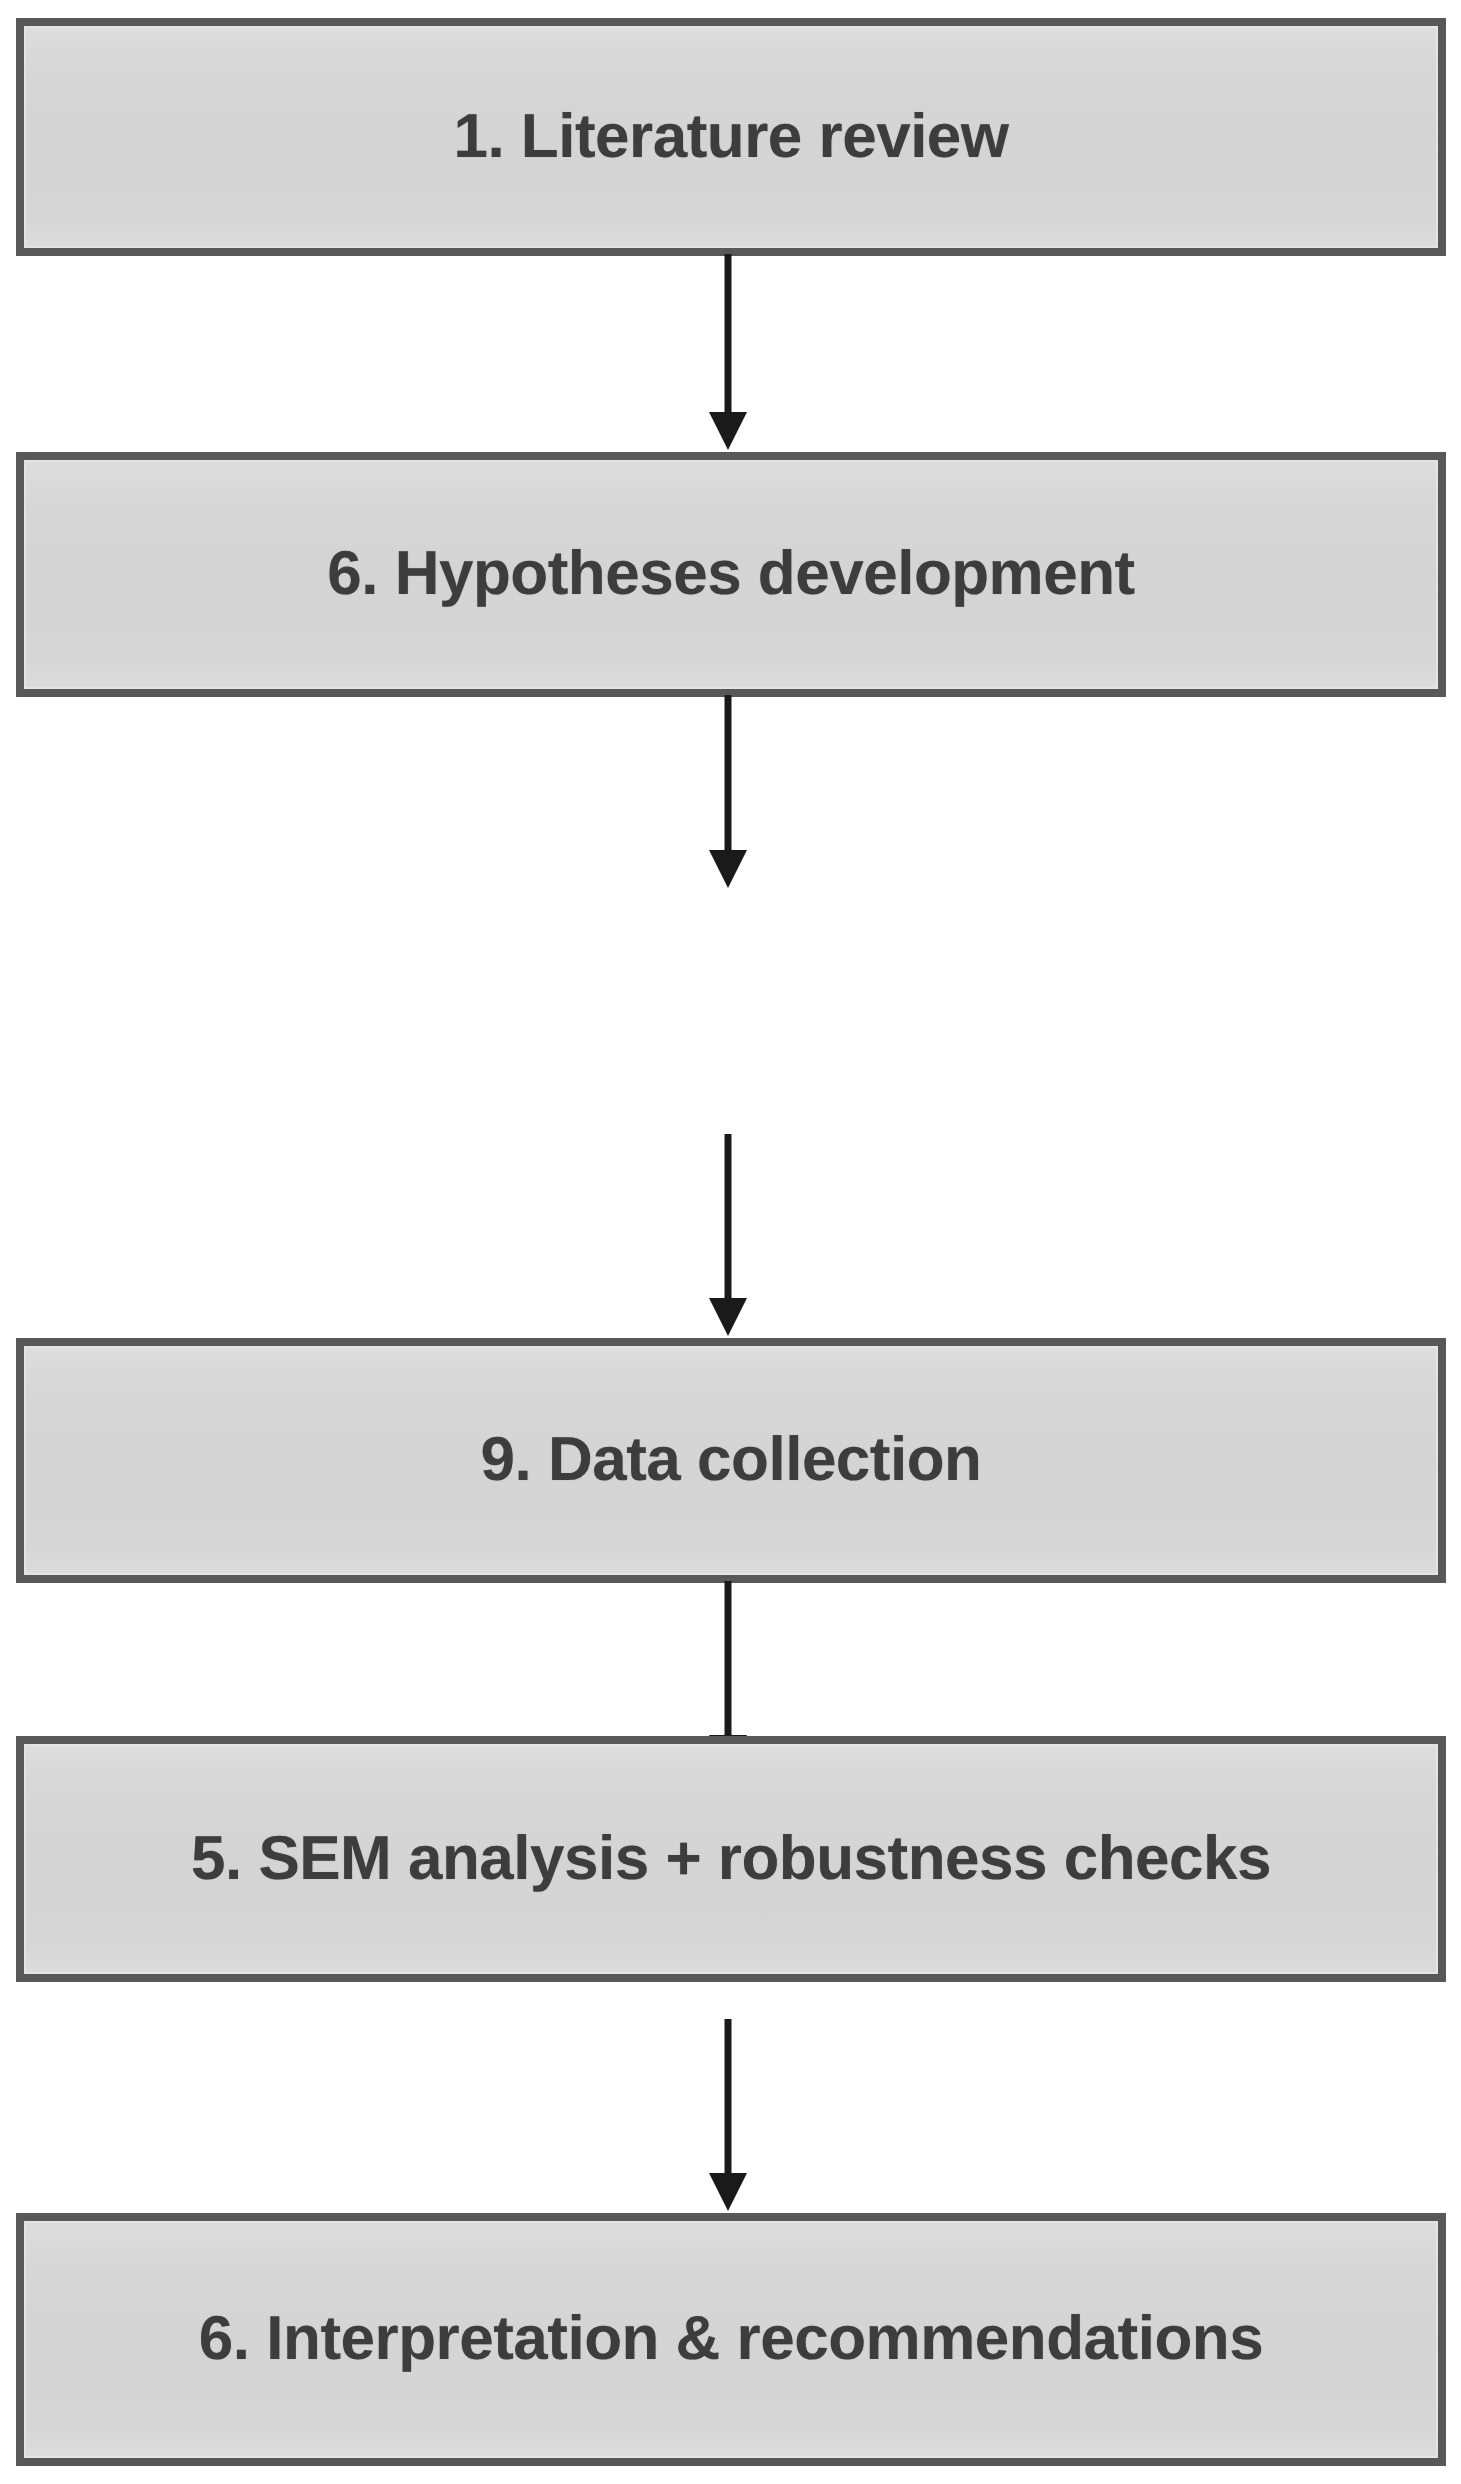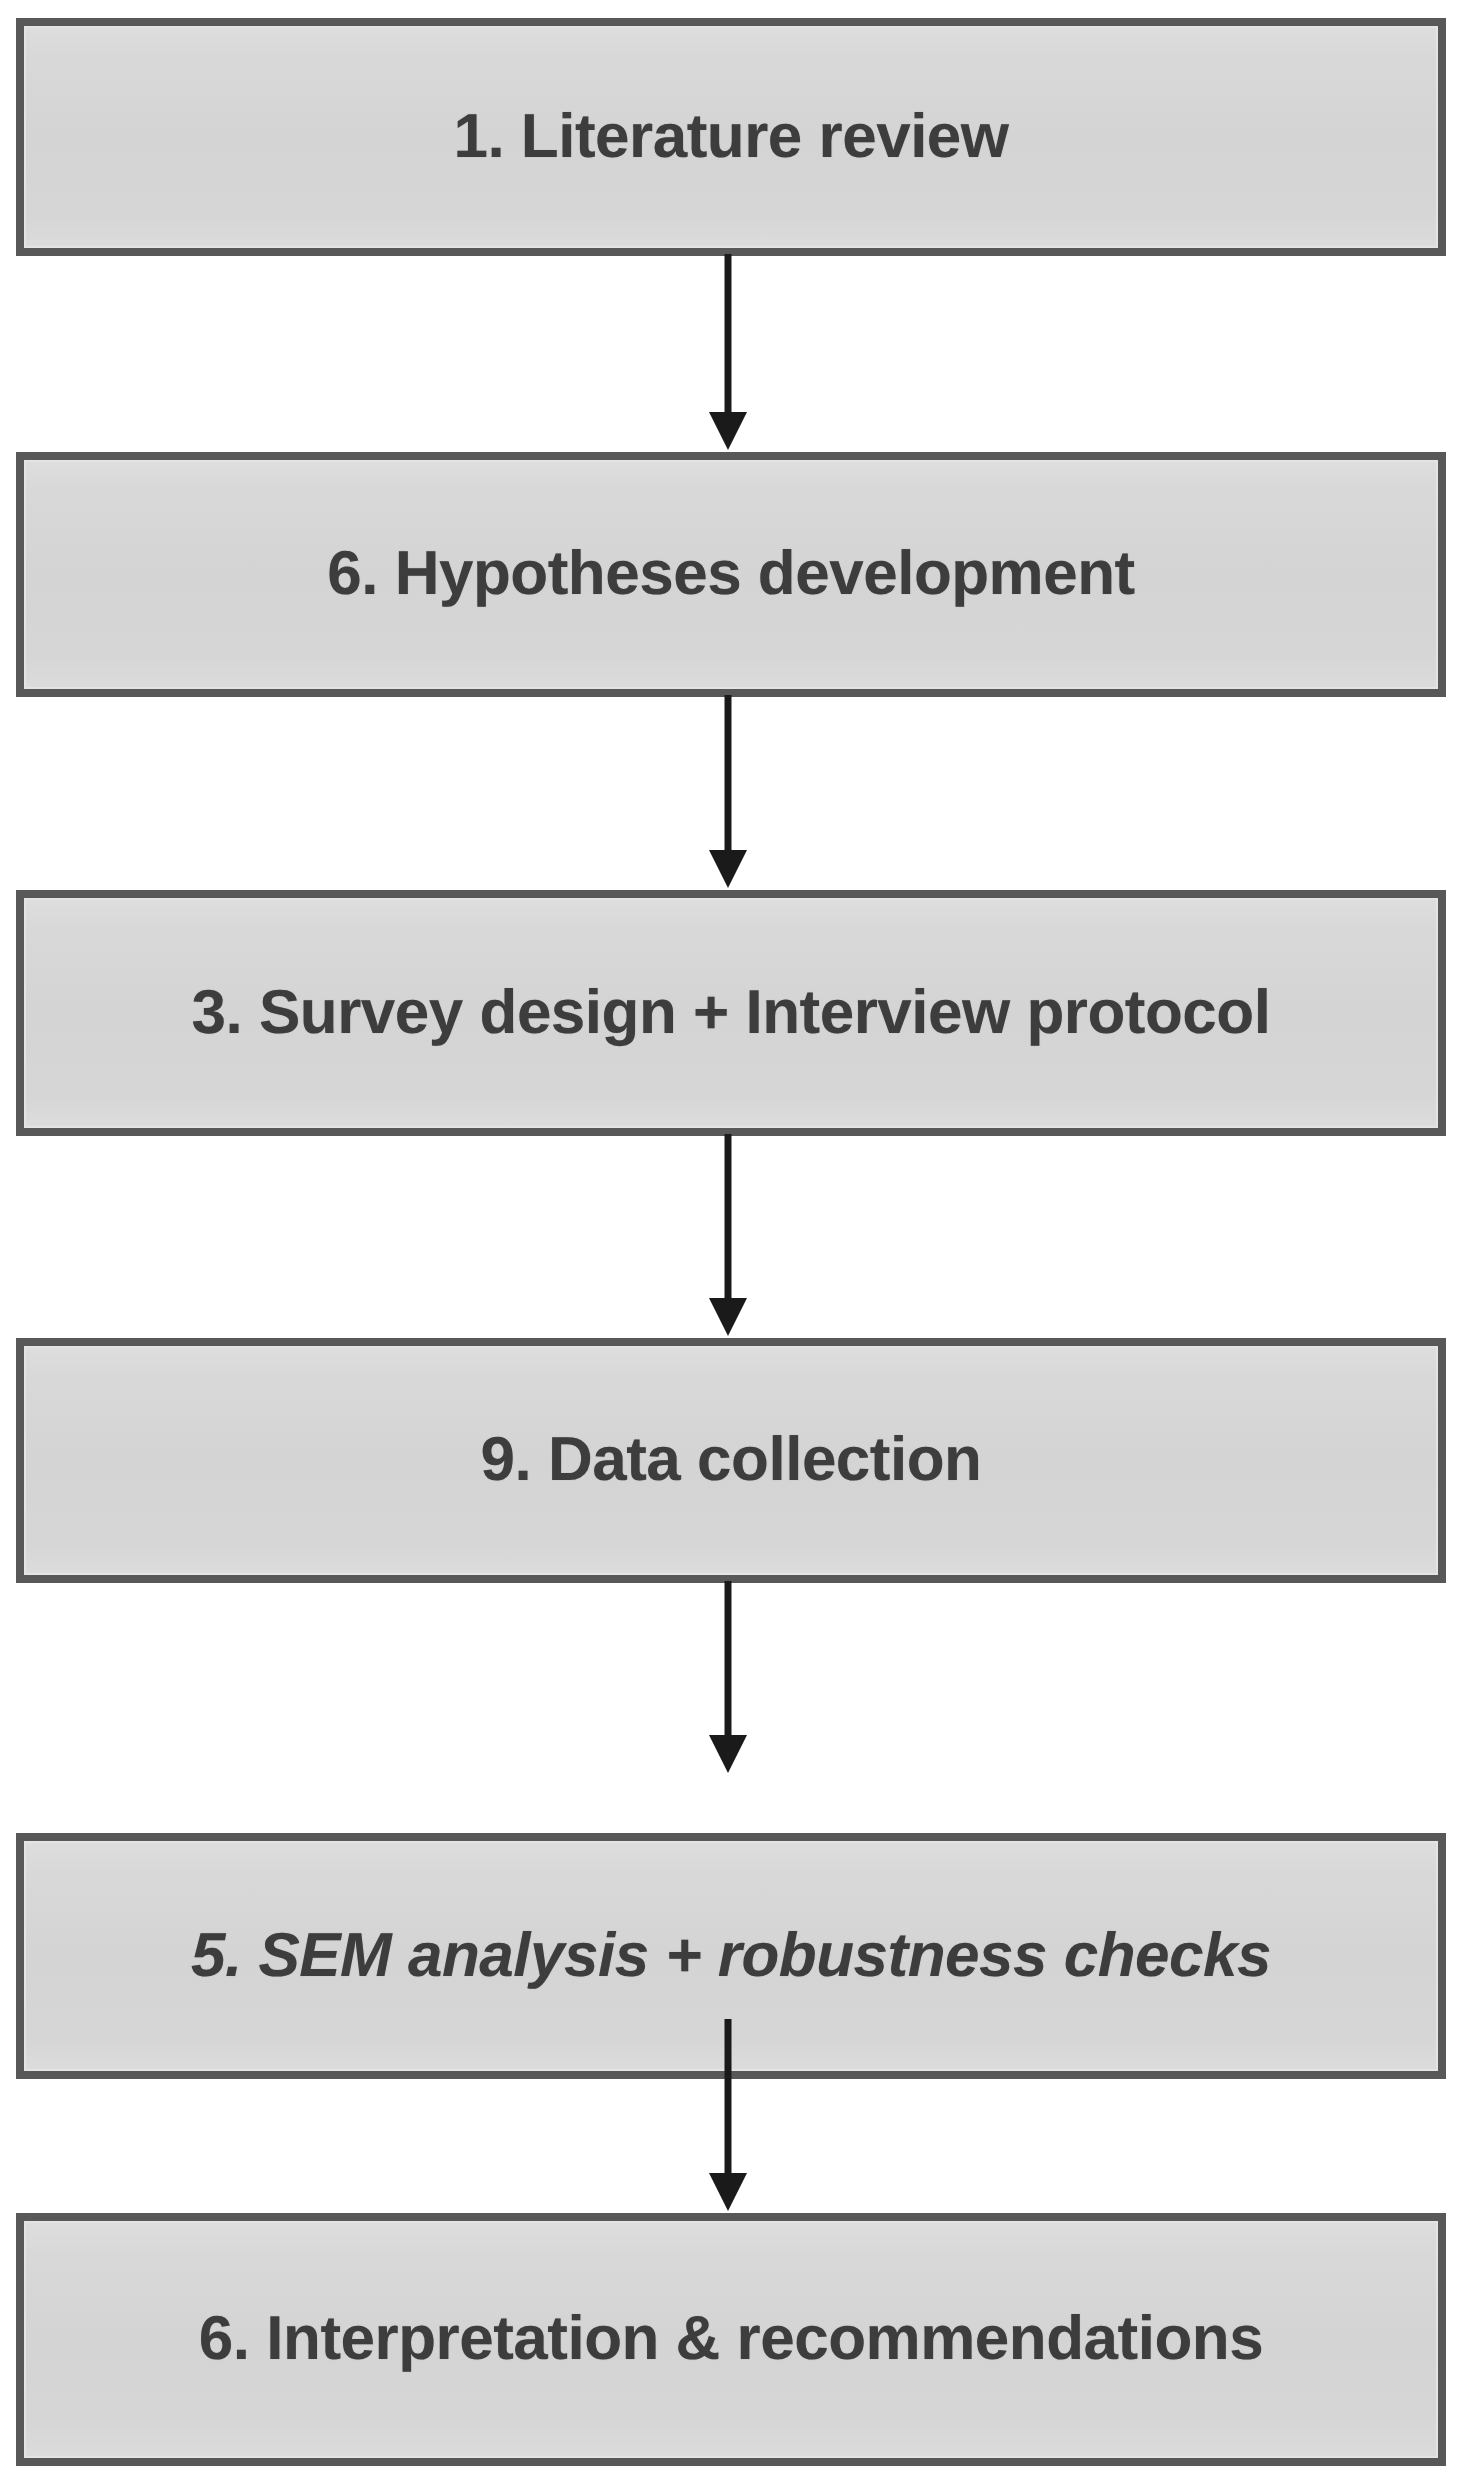--- a/index.html
+++ b/index.html
@@ -53,21 +53,21 @@
     white-space: nowrap;
     text-rendering: geometricPrecision;
     text-shadow: 0 0 1px rgba(61,61,61,0.35);
   }
 
   
   #step-1 { top: 18px;   height: 238px; }
   #step-2 { top: 452px;  height: 245px; }
   #step-3 { top: 890px;  height: 246px; }
   #step-4 { top: 1338px; height: 245px; }
-  #step-5 { top: 1833px; height: 246px; font-style: italic; }
+  #step-5 { top: 1736px; height: 246px; }
   #step-6 { top: 2213px; height: 253px; }
 
   
   .flow-connector {
     position: absolute;
     left: 692px;
     width: 72px;
     pointer-events: none;
   }
   .flow-connector svg {
@@ -102,23 +102,20 @@
     <span class="flow-step-label">6. Hypotheses development</span>
   </div>
 
   <div class="flow-connector" id="connector-2-3">
     <svg viewBox="0 0 72 197" preserveAspectRatio="none" aria-hidden="true">
       <line x1="36" y1="0" x2="36" y2="163" stroke="#1A1A1A" stroke-width="7"></line>
       <polygon points="36,193 17,155 55,155" fill="#1A1A1A"></polygon>
     </svg>
   </div>
 
-  <div class="flow-step" id="step-3">
-    <span class="flow-step-label">3. Survey design + Interview protocol</span>
-  </div>
 
   <div class="flow-connector" id="connector-3-4">
     <svg viewBox="0 0 72 206" preserveAspectRatio="none" aria-hidden="true">
       <line x1="36" y1="0" x2="36" y2="172" stroke="#1A1A1A" stroke-width="7"></line>
       <polygon points="36,202 17,164 55,164" fill="#1A1A1A"></polygon>
     </svg>
   </div>
 
   <div class="flow-step" id="step-4">
     <span class="flow-step-label">9. Data collection</span>

